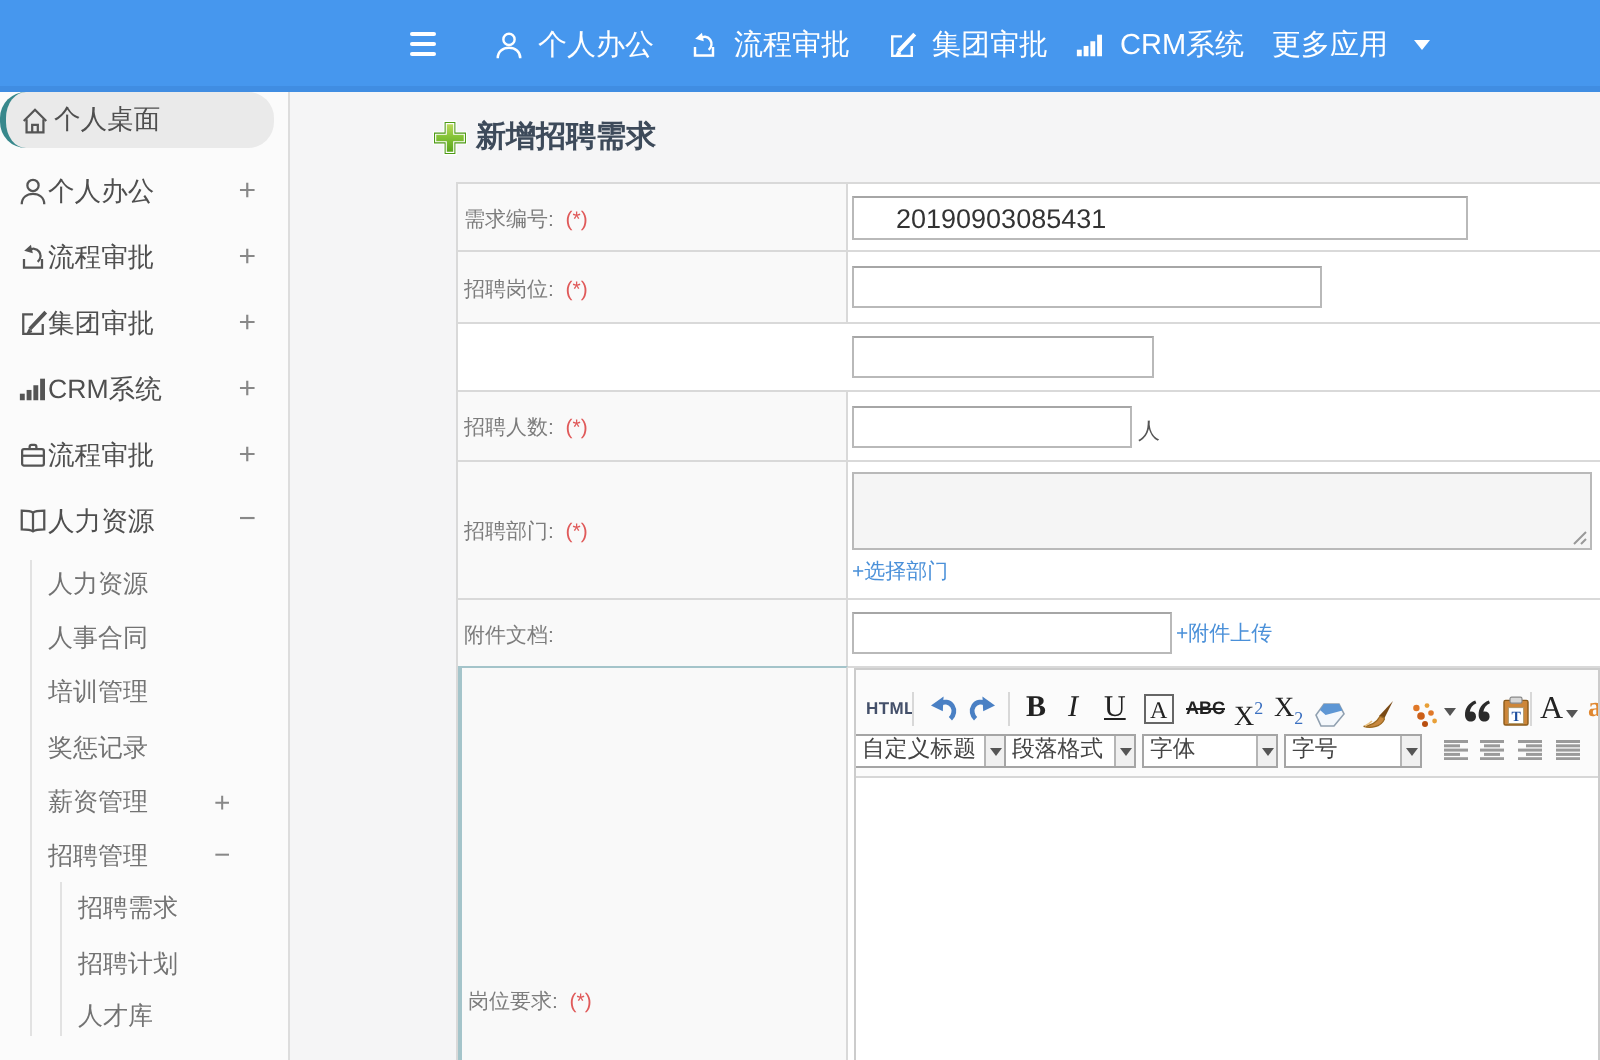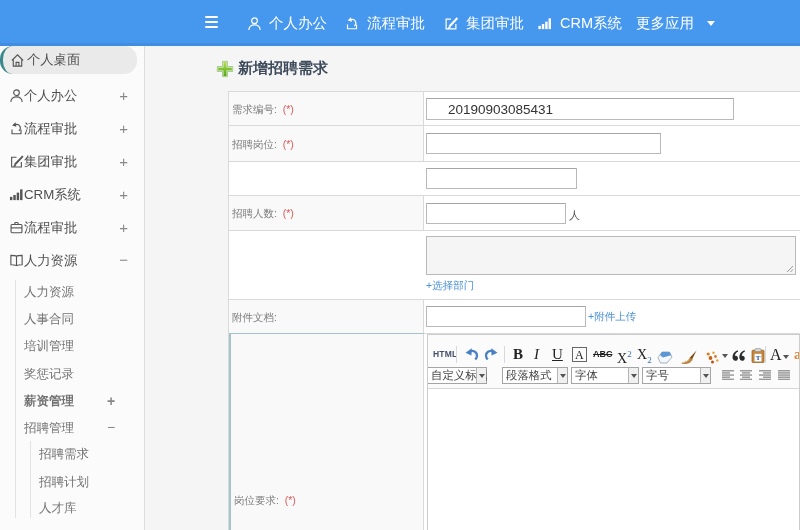--- a/index.html
+++ b/index.html
@@ -156,21 +156,21 @@
       </svg>
     <span class="stext">人力资源</span>
       <span class="plus" style="margin-top:-1px;">−</span>
   </div>
 
   <div class="vline" style="left:15px; top:234px; height:238px;"></div>
   <div class="sub" style="left:24px; top:238px;">人力资源</div>
   <div class="sub" style="left:24px; top:265px;">人事合同</div>
   <div class="sub" style="left:24px; top:292px;">培训管理</div>
   <div class="sub" style="left:24px; top:320px;">奖惩记录</div>
-  <div class="sub" style="left:24px; top:347px;font-weight:bold;">薪资管理<span style="position:absolute; left:83px; top:0; color:#888; font-size:14px;">+</span></div>
+  <div class="sub" style="left:24px; top:347px;">薪资管理<span style="position:absolute; left:83px; top:0; color:#888; font-size:14px;">+</span></div>
   <div class="sub" style="left:24px; top:374px;">招聘管理<span style="position:absolute; left:83px; top:-1px; color:#888; font-size:14px;">−</span></div>
 
   <div class="vline" style="left:30px; top:395px; height:77px;"></div>
   <div class="sub" style="left:39px; top:400px;">招聘需求</div>
   <div class="sub" style="left:39px; top:428px;">招聘计划</div>
   <div class="sub" style="left:39px; top:454px;">人才库</div>
 </div>
 
 <div class="content">
   <svg class="plusicon" viewBox="0 0 17 17">
@@ -211,20 +211,23 @@
     <div class="frow" style="height:35px;">
       <div class="fl">
           <span class="lab">招聘人数:&nbsp;&nbsp;<span class="req">(*)</span></span>
         </div>
       <div class="fc">
           <input class="inp" style="left: 1px; top: 7px; width: 140px; height: 21px;">
           <span style="position:absolute; left:144px; top:12px; font-size:11px; color:#555;">人</span>
         </div>
     </div>
     <div class="frow" style="height:69px;">
+      <div class="fl">
+          <span class="lab">招聘部门:&nbsp;&nbsp;<span class="req">(*)</span></span>
+        </div>
       <div class="fc">
         <div style="position:absolute; left:1px; top:5px; width:370px; height:39px; border:1px solid #b9b9b9; background:#f5f5f5;">
           <svg style="position:absolute; right:1px; bottom:1px;" width="8" height="8">
               <path d="M7 1L1 7M7 4.5L4.5 7" stroke="#999" stroke-width="1"></path>
             </svg>
         </div>
         <span class="blue" style="position:absolute; left:1px; top:48px;">+选择部门</span>
       </div>
     </div>
     <div class="frow" style="height:34px;">
@@ -288,21 +291,21 @@
               <rect x="1" y="2.2" width="12" height="12.3" rx="0.8" fill="#cd8639" stroke="#8a5a1a" stroke-width="0.7"></rect>
               <rect x="4" y="0.6" width="6" height="3" rx="0.8" fill="#d8d8d8" stroke="#888" stroke-width="0.6"></rect>
               <rect x="3.2" y="5.8" width="7.6" height="8" fill="#fff" stroke="#b0986a" stroke-width="0.5"></rect>
               <text x="4.7" y="12.4" font-size="7" fill="#1e4e9e" font-weight="bold" font-family="Liberation Serif,serif">T</text>
             </svg>
             <span class="tsep" style="left:337px;"></span>
             <span class="ticon serif" style="left:342px; font-size:16px;">A</span>
             <span class="ticon" style="left:355px; top:20px; width:0; height:0; border-left:3.5px solid transparent; border-right:3.5px solid transparent; border-top:4px solid #555;"></span>
             <span class="ticon serif" style="left:366px; font-size:14px; font-weight:bold; color:#e0872f;">a</span>
 
-            <div class="tsel" style="left:-1px; top:32px; width:60px;">自定义标题<span class="arr"></span></div>
+            <div class="tsel" style="left:-1px; top:32px; width:76px;">自定义标题<span class="arr"></span></div>
             <div class="tsel" style="left:74px; top:32px; width:66px;">段落格式<span class="arr"></span></div>
             <div class="tsel" style="left:143px; top:32px; width:68px;">字体<span class="arr"></span></div>
             <div class="tsel" style="left:214px; top:32px; width:69px;">字号<span class="arr"></span></div>
             <svg style="position:absolute; left:294px; top:35px;" width="12" height="10" viewBox="0 0 12 10">
                 <g fill="#9a9a9a">
                   <rect x="0" y="0.0" width="12" height="1.5"></rect>
                   <rect x="0" y="2.15" width="8" height="1.5"></rect>
                   <rect x="0" y="4.3" width="12" height="1.5"></rect>
                   <rect x="0" y="6.45" width="8" height="1.5"></rect>
                   <rect x="0" y="8.6" width="12" height="1.5"></rect>

